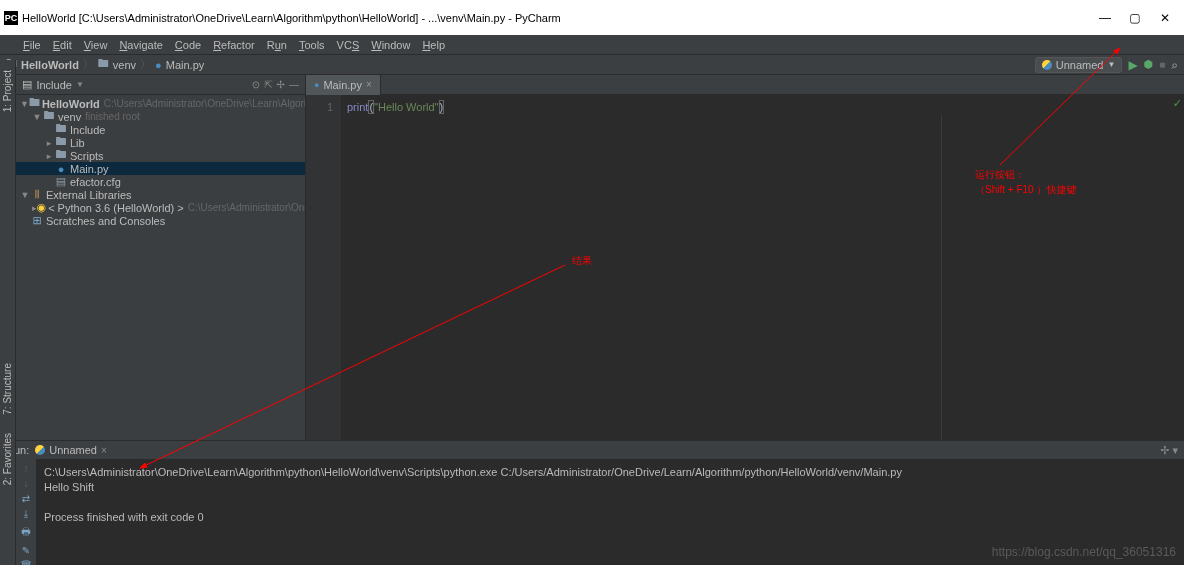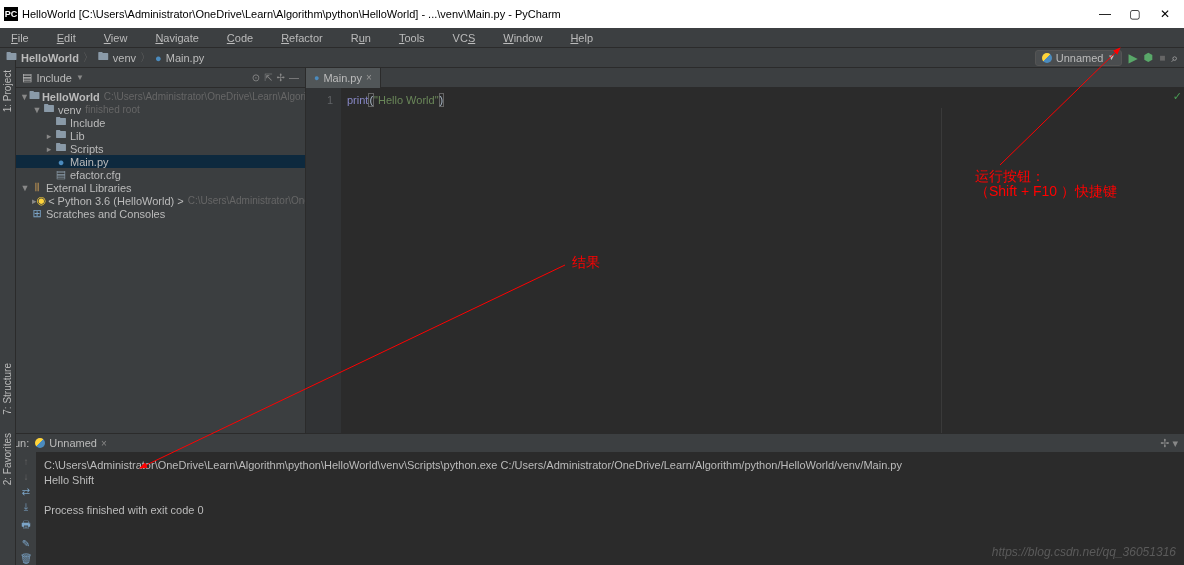--- a/index.html
+++ b/index.html
@@ -1,21 +1,21 @@
 <!DOCTYPE html>
 <html><head>
 <meta charset="utf-8">
 <style>
 * { margin: 0; padding: 0; box-sizing: border-box; font-family: "Segoe UI", Arial, sans-serif; }
 body { background: #3c3f41; color: #bbb; font-size: 11px; overflow: hidden; width: 1184px; height: 565px; position: relative; }
-.titlebar { background: #fff; color: #000; height: 28px; display: flex; align-items: center; padding: 0 4px; font-size: 11px; }
+.titlebar { background: #fff; color: #000; height: 35px; display: flex; align-items: center; padding: 0 4px; font-size: 11px; }
 .titlebar .logo { width: 14px; height: 14px; background: #000; margin-right: 4px; display: inline-flex; align-items: center; justify-content: center; color: #fff; font-size: 9px; font-weight: bold; }
 .titlebar .spacer { flex: 1; }
 .titlebar .winbtn { width: 30px; text-align: center; font-size: 12px; cursor: pointer; }
-.menubar { background: #3c3f41; height: 20px; display: flex; align-items: center; padding: 0 6px; gap: 18px; border-bottom: 1px solid #2b2b2b; }
+.menubar { background: #3c3f41; height: 20px; display: flex; align-items: center; padding: 0 18px; gap: 2px; border-bottom: 1px solid #2b2b2b; }
 .menubar span { padding: 2px 5px; cursor: pointer; }
 .menubar span u { text-decoration: underline; }
 .navbar { background: #3c3f41; height: 20px; display: flex; align-items: center; padding: 0 6px; border-bottom: 1px solid #2b2b2b; }
 .navbar .crumb { display: flex; align-items: center; gap: 4px; }
 .navbar .folder-icon { color: #8a9aa8; }
 .navbar .py-icon { color: #4b8bbe; }
 .navbar .spacer { flex: 1; }
 .navbar .right { display: flex; align-items: center; gap: 6px; }
 .run-config { background: #4a4d4f; border: 1px solid #555; border-radius: 3px; padding: 1px 6px; display: flex; align-items: center; gap: 4px; cursor: pointer; }
 .run-config .py-dot { width: 10px; height: 10px; border-radius: 50%; background: linear-gradient(135deg, #ffd43b 50%, #4b8bbe 50%); }
@@ -67,22 +67,22 @@
 .run-left span { font-size: 10px; cursor: pointer; }
 .run-left .play { color: #59a869; }
 .run-left .pause { color: #888; }
 .run-left .stop { color: #c75450; }
 .run-left .orange { color: #cc7832; }
 .run-mid { width: 20px; background: #3c3f41; display: flex; flex-direction: column; align-items: center; padding: 4px 0; gap: 4px; }
 .run-mid span { font-size: 10px; color: #7ba4c7; cursor: pointer; }
 .run-console { flex: 1; padding: 6px 8px; font-family: "Consolas", monospace; font-size: 11px; line-height: 14px; color: #bbb; white-space: pre; overflow: hidden; }
 .bottomrail { width: 16px; background: #3c3f41; position: absolute; left: 0; top: 425px; bottom: 0; border-right: 1px solid #2b2b2b; display: flex; flex-direction: column; align-items: center; padding-top: 4px; }
 .bottomrail .tab { writing-mode: vertical-rl; transform: rotate(180deg); font-size: 10px; padding: 4px 1px; cursor: pointer; }
-.annotation { position: absolute; color: #ff0000; font-size: 14px; font-family: "SimSun", Arial; pointer-events: none; }
-.watermark { position: absolute; bottom: 6px; right: 8px; color: #5a5a5a; font-size: 12px; font-style: italic; }
+.annotation { position: absolute; color: #ff0000; font-size: 10px; font-family: "SimSun", Arial; pointer-events: none; }
+.watermark { position: absolute; bottom: 6px; right: 8px; color: #5a5a5a; font-size: 12px; }
 svg.anno { position: absolute; top: 0; left: 0; pointer-events: none; }
 </style>
 </head>
 <body>
 
 <div class="titlebar">
   <span class="logo">PC</span>
   <span>HelloWorld [C:\Users\Administrator\OneDrive\Learn\Algorithm\python\HelloWorld] - ...\venv\Main.py - PyCharm</span>
   <span class="spacer"></span>
   <span class="winbtn">—</span>

